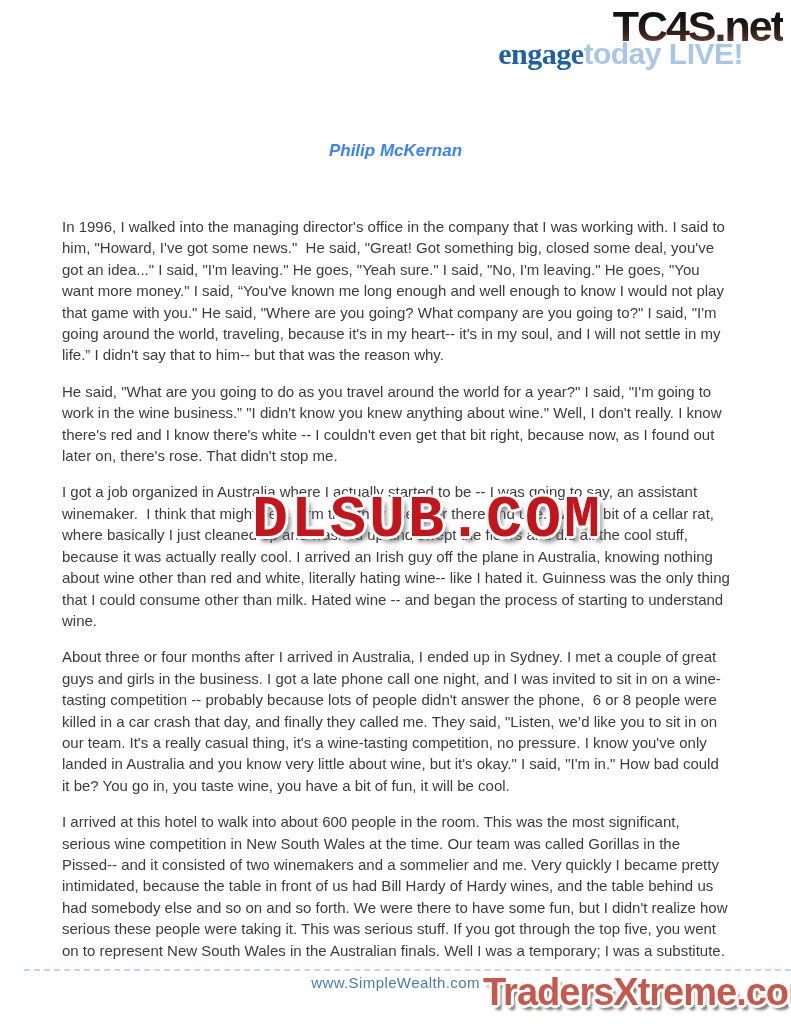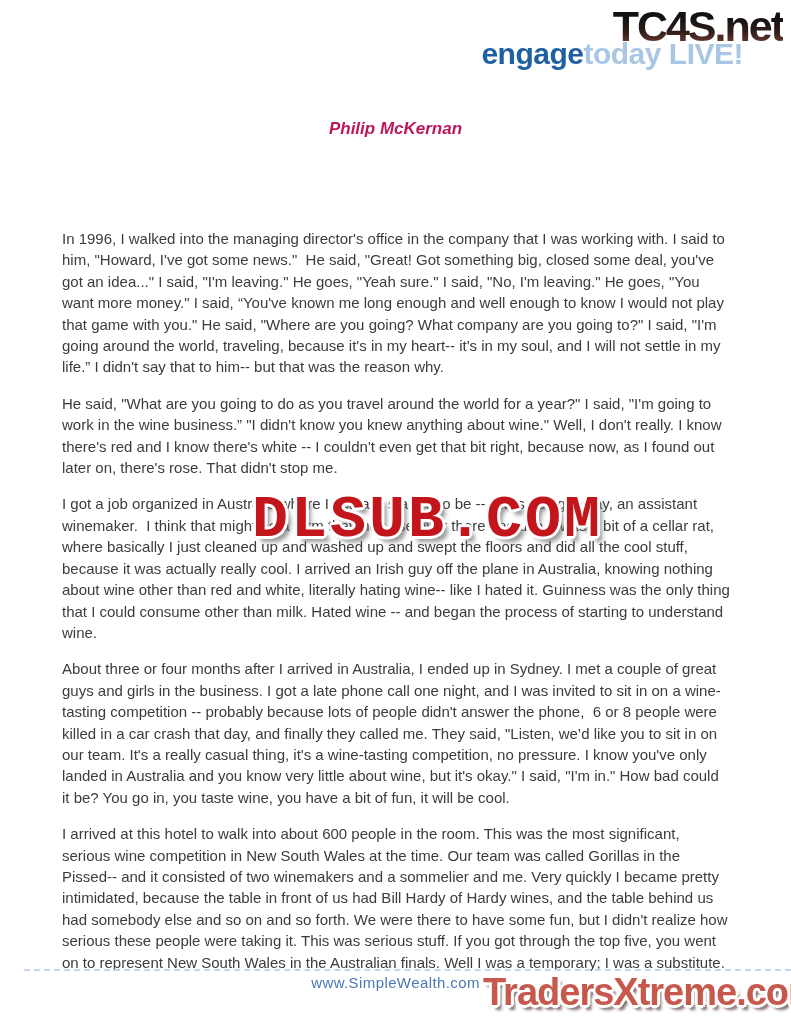--- a/index.html
+++ b/index.html
@@ -19,36 +19,36 @@
     -webkit-background-clip:text;background-clip:text;
     -webkit-text-fill-color:transparent;color:transparent;
     text-shadow:0 0 0 rgba(0,0,0,0);
     z-index:3;
   }
   .logo{
     position:absolute;top:37px;right:48px;
     font-size:30px;font-weight:bold;letter-spacing:-0.5px;
     white-space:nowrap;z-index:4;
   }
-  .lg-dark{color:#1f5fa3;}
+  .lg-dark{color:#1f5fa3;font-family:Liberation Serif, serif;}
   .lg-light{color:#a9c7e4;}
   
   .author{
-    position:absolute;top:119px;left:0;width:100%;
+    position:absolute;top:141px;left:0;width:100%;
     text-align:center;font-size:17px;font-weight:bold;font-style:italic;
-    color:#be185d;
+    color:#3b82f6;
   }
   .title{
     position:absolute;top:154px;left:0;width:100%;
     text-align:center;font-size:26px;font-weight:bold;
     color:#3d6aa8;
   }
   
   .bodytext{
-    position:absolute;top:228px;left:62px;width:668px;
+    position:absolute;top:216px;left:62px;width:668px;
     font-size:15px;line-height:21.4px;color:#3c3c3c;
     z-index:1;
   }
   .bodytext p{margin:0 0 15px 0;white-space:pre-wrap;}
   
   .dlsub{
     position:absolute;left:252px;top:486px;
     font-family:Liberation Mono, monospace;
     font-size:60px;font-weight:bold;letter-spacing:3px;
     color:#c3161c;

